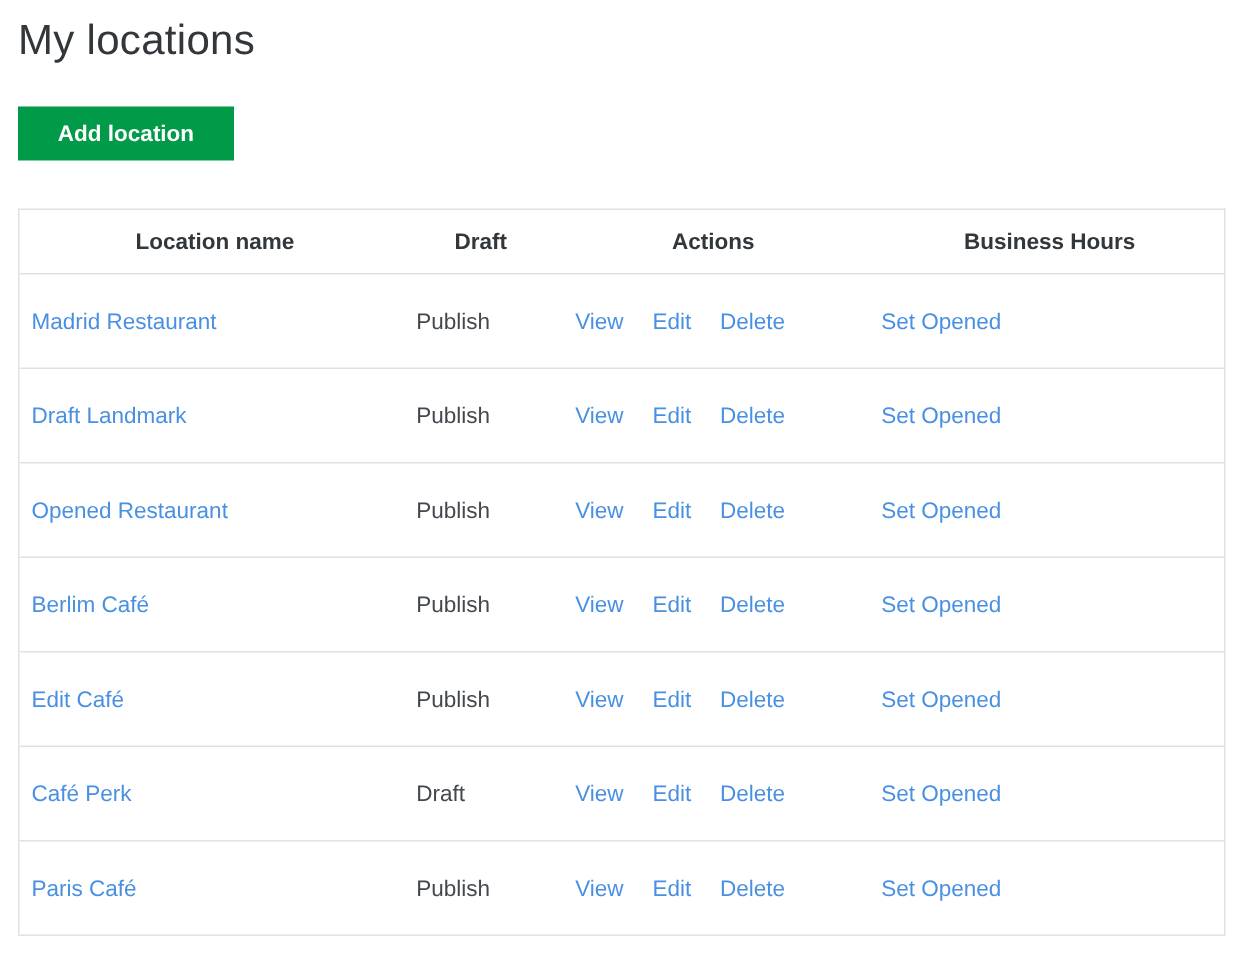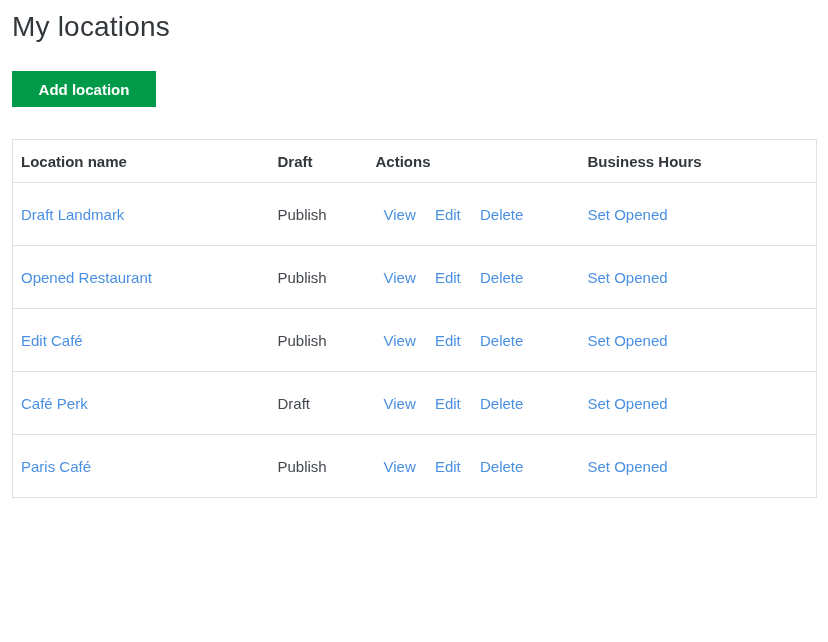--- a/index.html
+++ b/index.html
@@ -50,20 +50,21 @@
     padding: 0 4px 0 8px;
     border-bottom: 1px solid var(--table-border, #e1e1e1);
     font-size: 15px;
     overflow: hidden;
     white-space: nowrap;
   }
   th {
     height: 43px;
     font-weight: 700;
     color: var(--heading-text, #32373c);
+    text-align: center;
   }
   td {
     height: 63px;
     color: var(--body-text, #43484e);
   }
   a.link {
     color: var(--link-blue, #4a90e2);
     text-decoration: none;
     cursor: pointer;
   }
@@ -91,37 +92,69 @@
       <tr>
         <th>Location name</th>
         <th>Draft</th>
         <th>Actions</th>
         <th>Business Hours</th>
       </tr>
     </thead>
     <tbody>
         <tr>
     <td class="cell-name">
+      <a href="#" class="link">Madrid Restaurant</a>
+    </td>
+    <td class="cell-status">
+      <span class="status-text">Publish</span>
+    </td>
+    <td class="cell-actions">
+      <a href="#" class="link">View</a>
+      <a href="#" class="link">Edit</a>
+      <a href="#" class="link">Delete</a>
+    </td>
+    <td class="cell-hours">
+      <a href="#" class="link">Set Opened</a>
+    </td>
+  </tr>
+        <tr>
+    <td class="cell-name">
       <a href="#" class="link">Draft Landmark</a>
     </td>
     <td class="cell-status">
       <span class="status-text">Publish</span>
     </td>
     <td class="cell-actions">
       <a href="#" class="link">View</a>
       <a href="#" class="link">Edit</a>
       <a href="#" class="link">Delete</a>
     </td>
     <td class="cell-hours">
       <a href="#" class="link">Set Opened</a>
     </td>
   </tr>
         <tr>
     <td class="cell-name">
       <a href="#" class="link">Opened Restaurant</a>
+    </td>
+    <td class="cell-status">
+      <span class="status-text">Publish</span>
+    </td>
+    <td class="cell-actions">
+      <a href="#" class="link">View</a>
+      <a href="#" class="link">Edit</a>
+      <a href="#" class="link">Delete</a>
+    </td>
+    <td class="cell-hours">
+      <a href="#" class="link">Set Opened</a>
+    </td>
+  </tr>
+        <tr>
+    <td class="cell-name">
+      <a href="#" class="link">Berlim Café</a>
     </td>
     <td class="cell-status">
       <span class="status-text">Publish</span>
     </td>
     <td class="cell-actions">
       <a href="#" class="link">View</a>
       <a href="#" class="link">Edit</a>
       <a href="#" class="link">Delete</a>
     </td>
     <td class="cell-hours">

